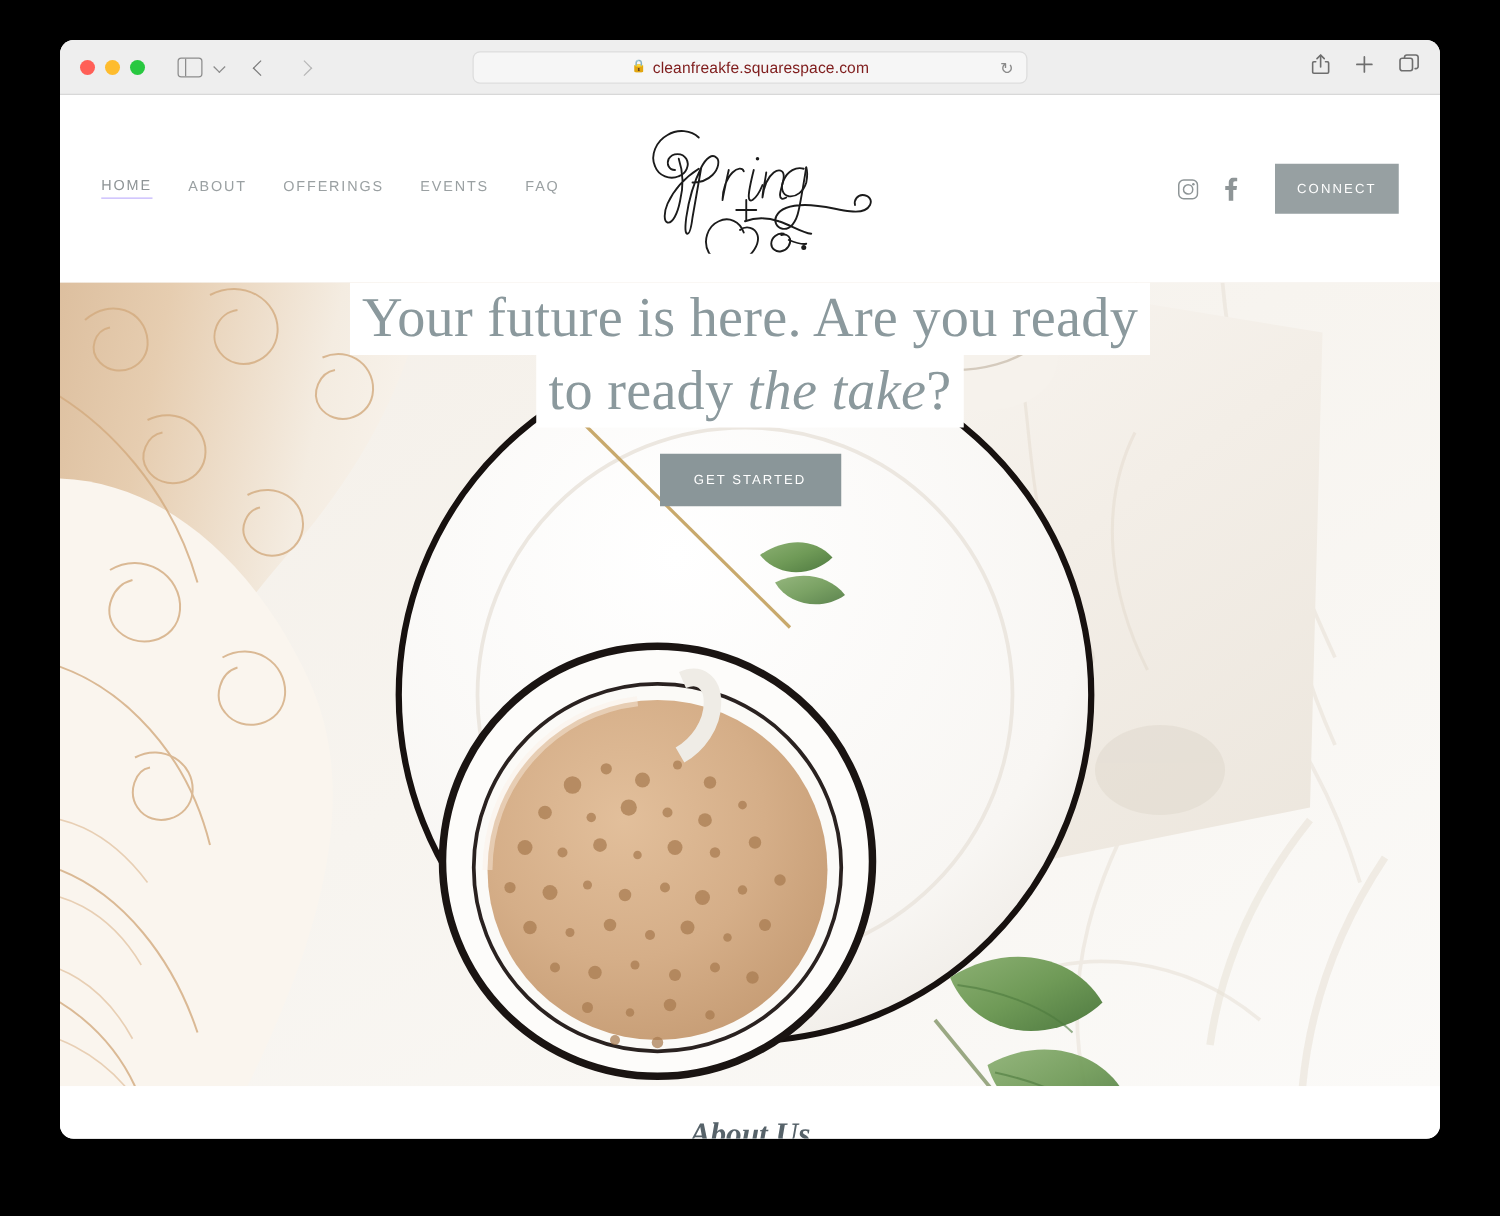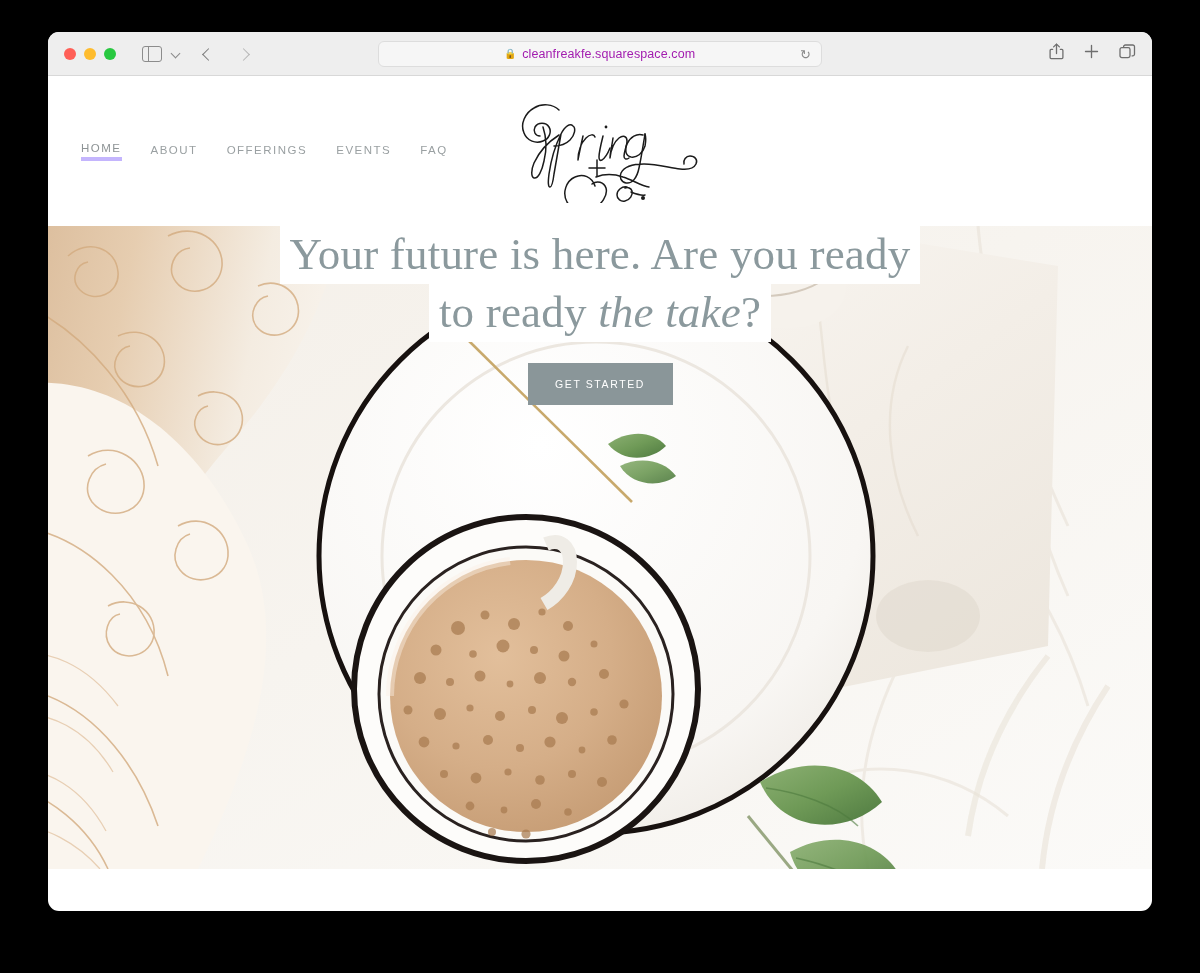--- a/index.html
+++ b/index.html
@@ -113,21 +113,21 @@
     justify-content: center;
   }
   #url-bar .lock {
     font-size: 10px;
     color: #7c7c7c;
     margin-right: 5px;
     line-height: 1;
   }
   #url-text {
     font-size: 12.5px;
-    color: #a21caf;
+    color: #7f1d1d;
     letter-spacing: 0.1px;
   }
   #reload-icon {
     position: absolute;
     right: 10px;
     font-size: 13px;
     color: #8a8a8a;
     line-height: 1;
   }
 
@@ -159,21 +159,21 @@
     font-size: 11.5px;
     letter-spacing: 1.5px;
     color: #9aa0a2;
     text-transform: uppercase;
     text-decoration: none;
     padding-bottom: 3px;
     white-space: nowrap;
   }
   .nav-link.active {
     color: #8d9395;
-    border-bottom: 4px solid #c4b5fd;
+    border-bottom: 1px solid #c4b5fd;
   }
 
   #brand-logo {
     position: absolute;
     left: 50%;
     transform: translateX(-50%);
     top: 12px;
     width: 230px;
     height: 115px;
   }
@@ -371,20 +371,35 @@
 
           <path d="M142 99c-5-1-10 3-10 8 0 4 4 7 8 6 5-1 8-6 7-10-1-3-4-4-7-3"></path>
 
           <circle cx="158" cy="110" r="2" fill="#1b1b1b" stroke="none"></circle>
 
           <path d="M146 104c5 2 10 4 14 3"></path>
         </g>
       </svg>
     </a>
 
+    <div class="header-right">
+      <a class="social-icon" href="#">
+        <svg width="17" height="17" viewBox="0 0 17 17" fill="none">
+          <rect x="1" y="1" width="15" height="15" rx="4" stroke="#8e9597" stroke-width="1.2"></rect>
+          <circle cx="8.5" cy="8.5" r="3.7" stroke="#8e9597" stroke-width="1.2"></circle>
+          <circle cx="12.7" cy="4.3" r="1" fill="#8e9597"></circle>
+        </svg>
+      </a>
+      <a class="social-icon" href="#">
+        <svg width="11" height="19" viewBox="0 0 11 19" fill="none">
+          <path d="M7.6 18.5V9.9h2.6l.4-3.2H7.6V4.6c0-.9.3-1.6 1.6-1.6h1.7V.2C10.5.1 9.4 0 8.2 0 5.6 0 4 1.6 4 4.3v2.4H1.2v3.2H4v8.6h3.6z" fill="#8e9597"></path>
+        </svg>
+      </a>
+      <button id="connect-button">CONNECT</button>
+    </div>
   </header>
 
   <section id="hero">
 
     <svg id="hero-photo" viewBox="0 0 1104 643" preserveAspectRatio="xMidYMid slice" xmlns="http://www.w3.org/2000/svg">
       <defs>
         <linearGradient id="linenBg" x1="0" y1="0" x2="1" y2="1">
           <stop offset="0" stop-color="#f4efe8"></stop>
           <stop offset="0.45" stop-color="#f7f4ef"></stop>
           <stop offset="1" stop-color="#fbfaf8"></stop>
@@ -548,14 +563,17 @@
       </g>
     </svg>
 
     <div id="hero-overlay">
       <div class="headline-line">Your future is here. Are you ready</div>
       <div class="headline-line"><span>to ready </span><em>the take</em><span>?</span></div>
       <button id="get-started-button">GET STARTED</button>
     </div>
   </section>
 
+  <section id="about-section">
+    <h2 id="about-heading">About Us</h2>
+  </section>
 
 </div>
 
 </body></html>

